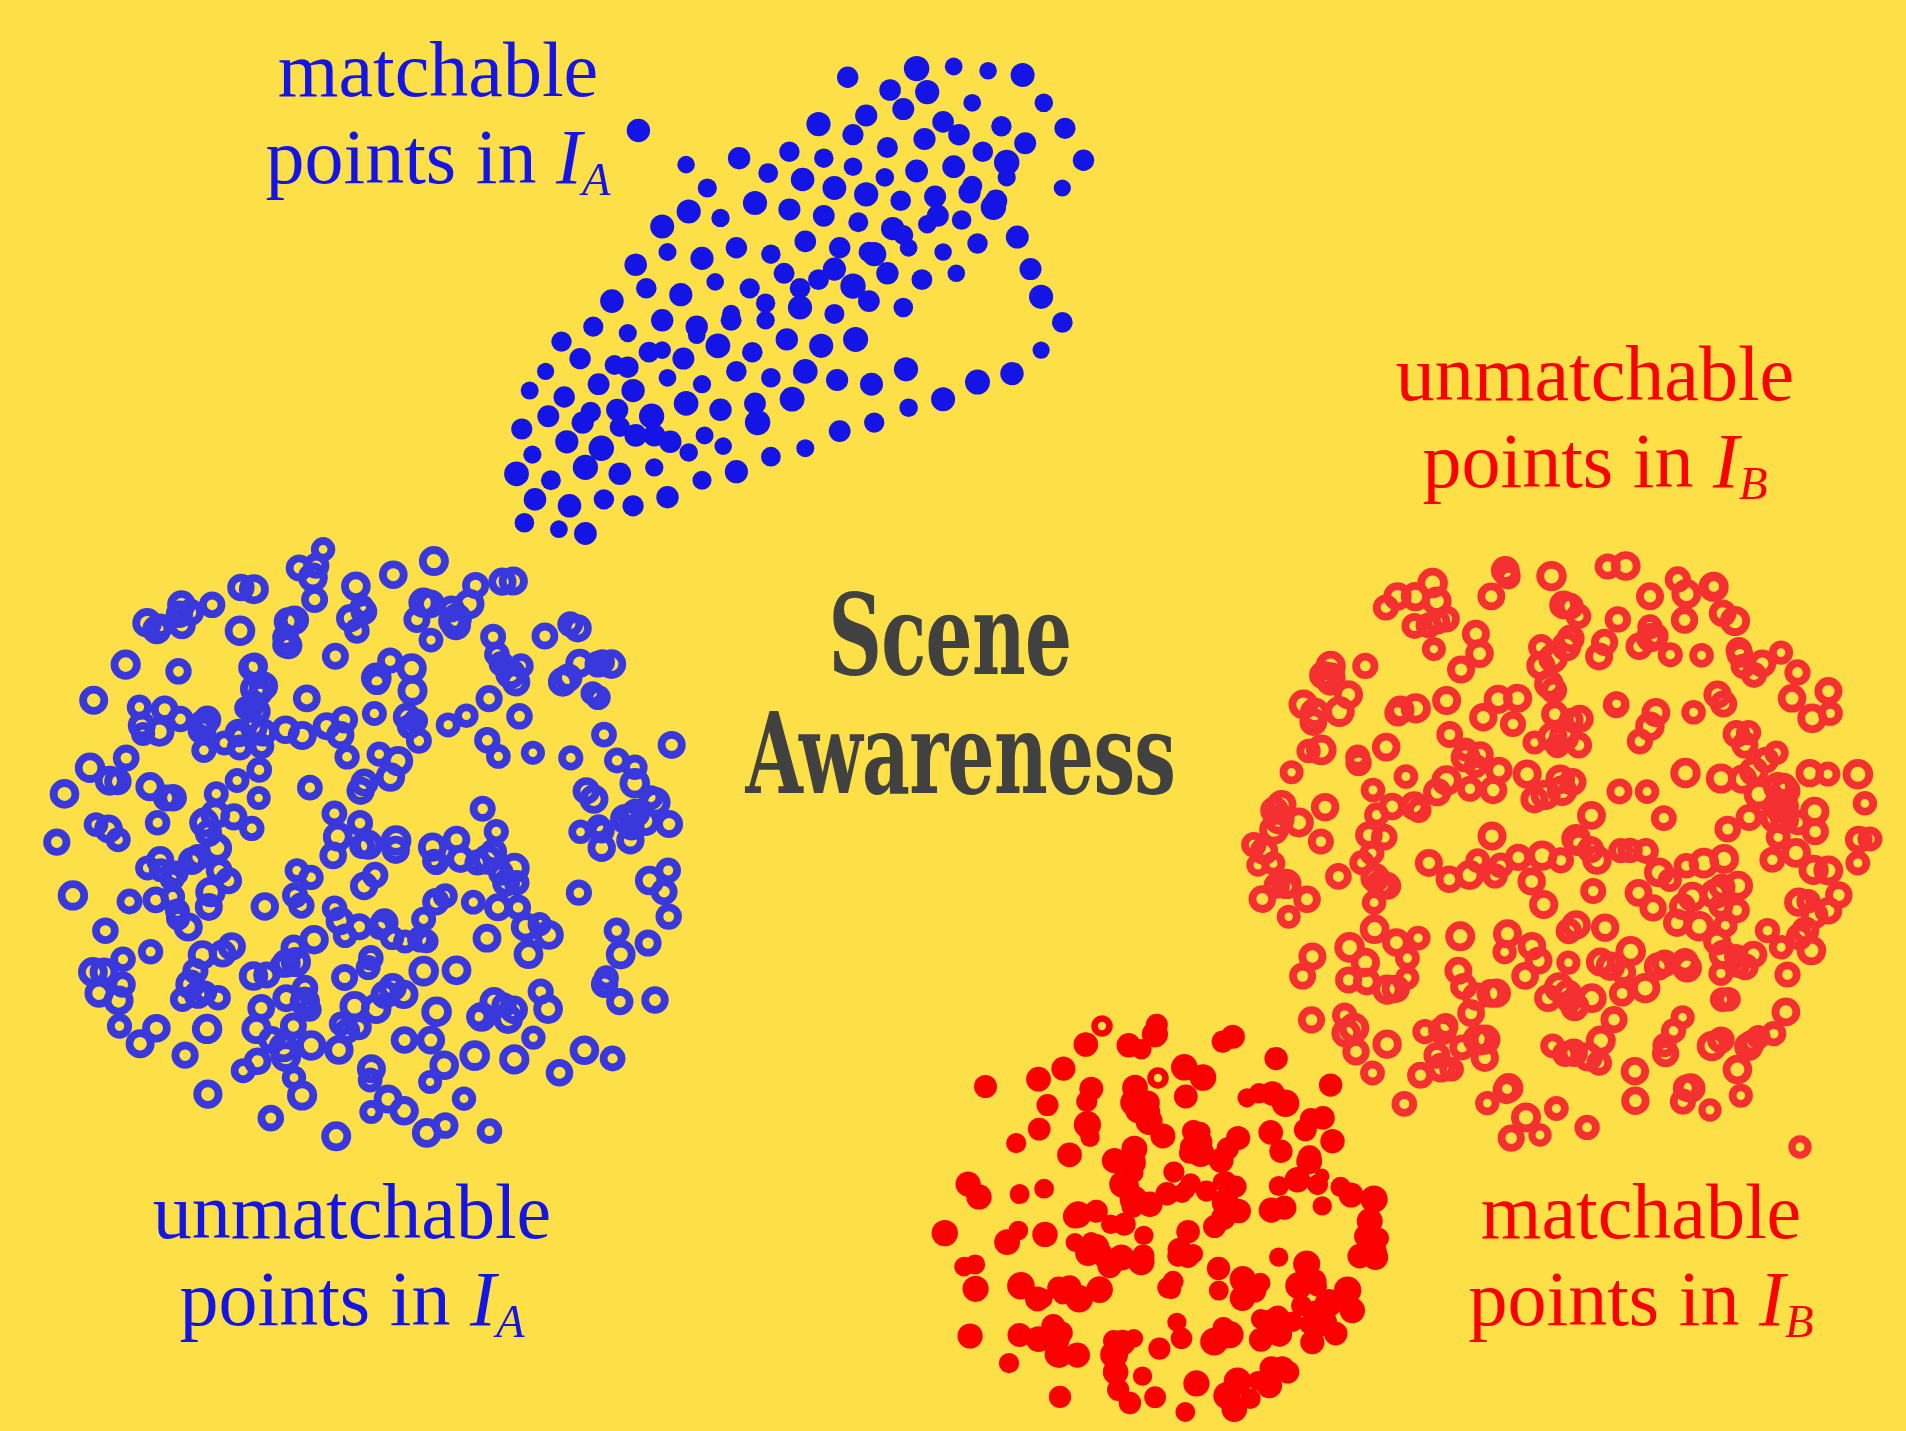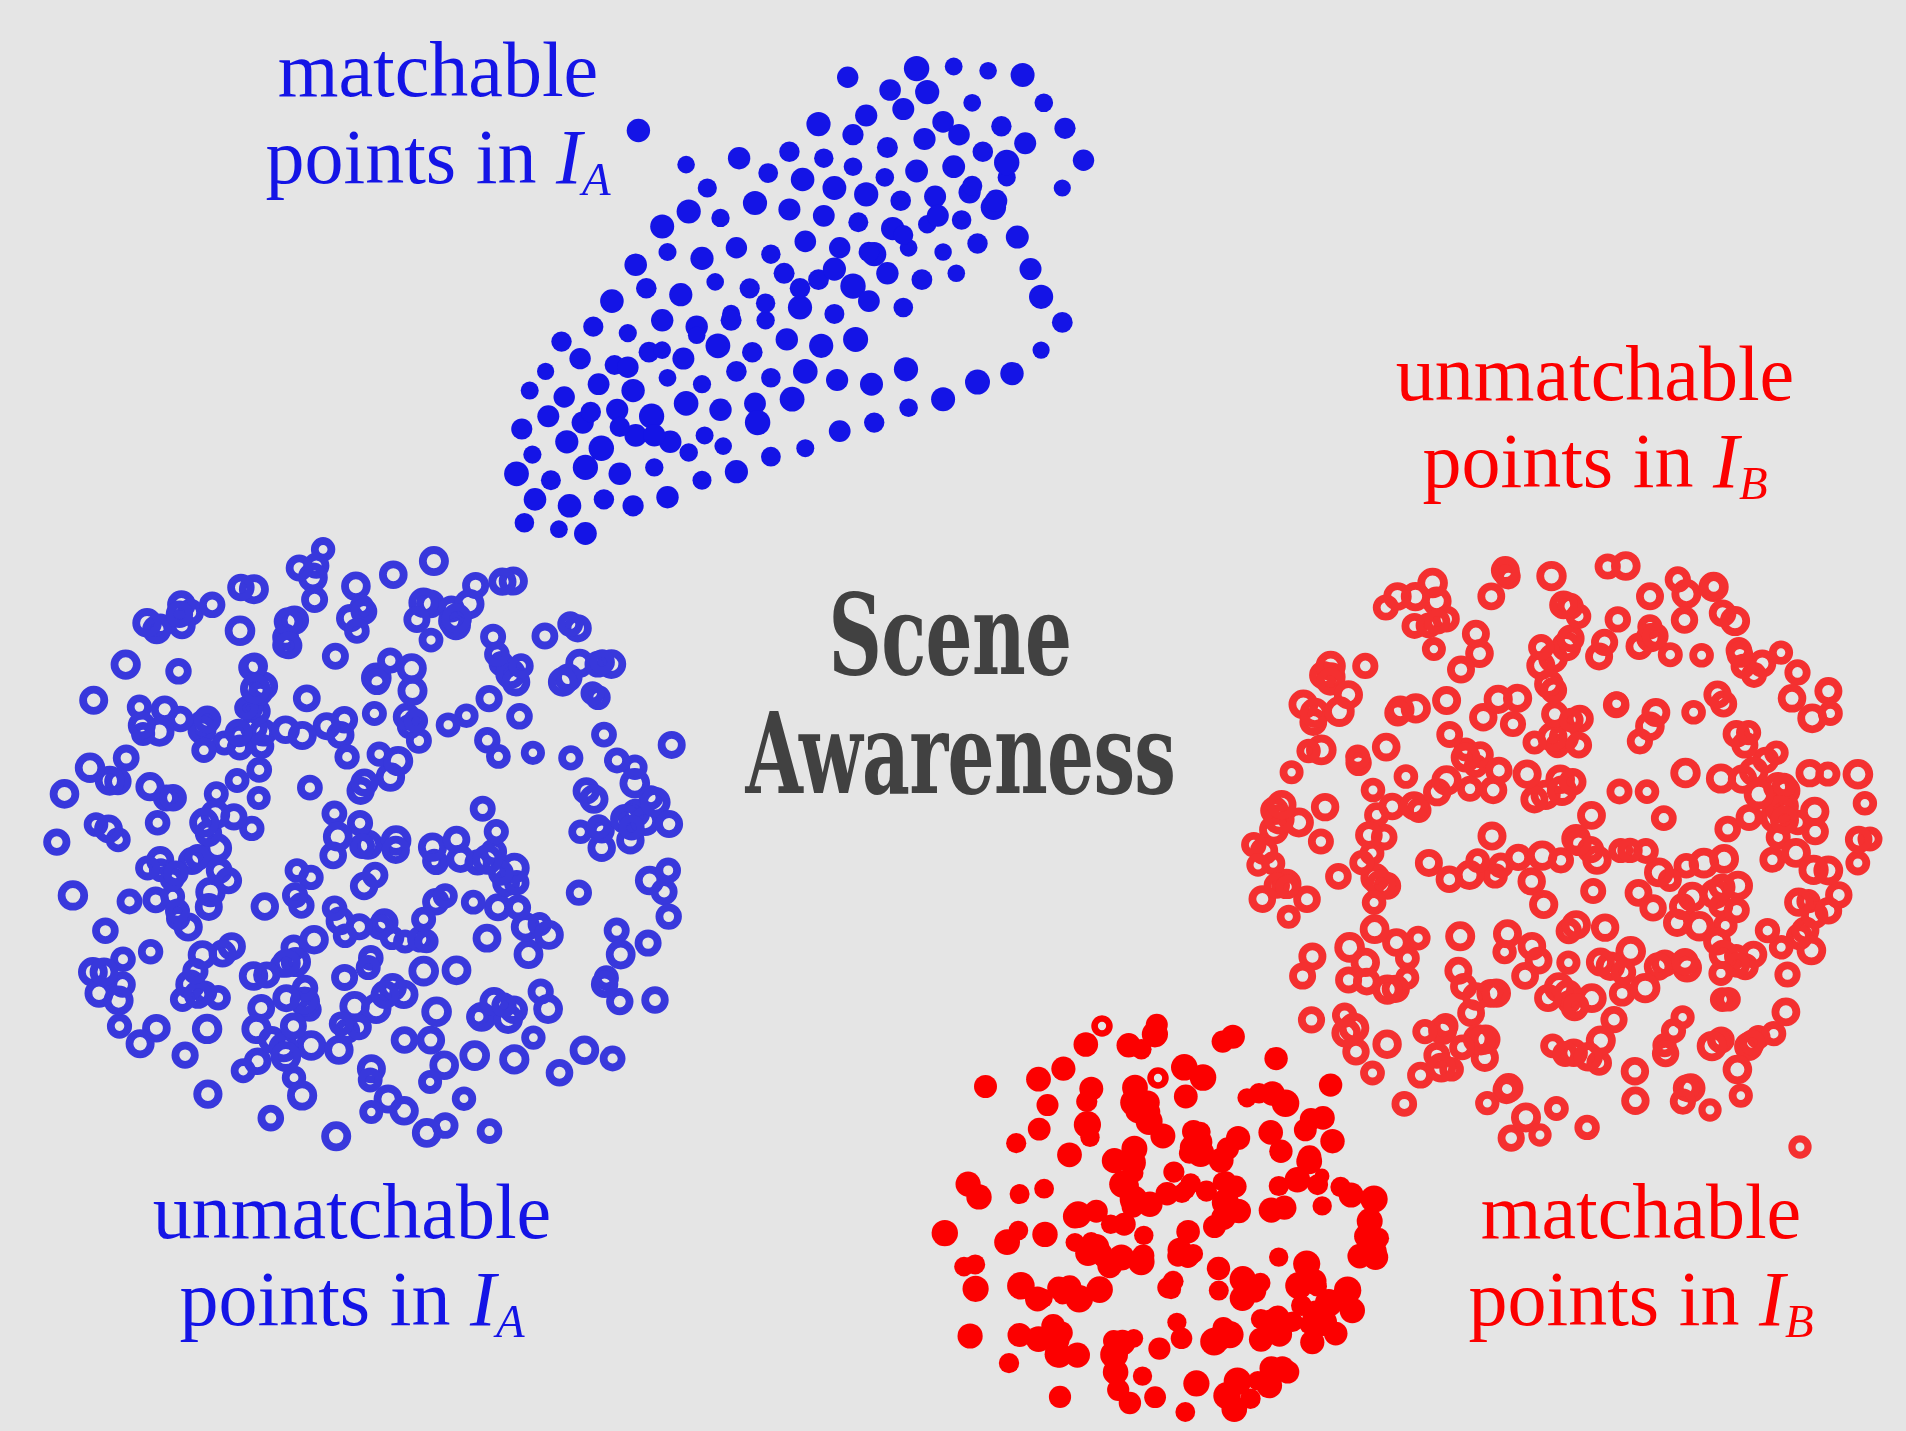--- a/index.html
+++ b/index.html
@@ -4,21 +4,21 @@
 <style>
   html, body {
     margin: 0;
     padding: 0;
     background: #ffffff;
   }
   #stage {
     position: relative;
     width: 1906px;
     height: 1431px;
-    background: #e5e5e5;
+    background: #fde047;
     overflow: hidden;
     font-family: "Liberation Serif", "DejaVu Serif", serif;
   }
 
   
   .label {
     position: absolute;
     font-family: "Liberation Serif", "DejaVu Serif", serif;
     font-weight: 400;
     font-size: 78px;

